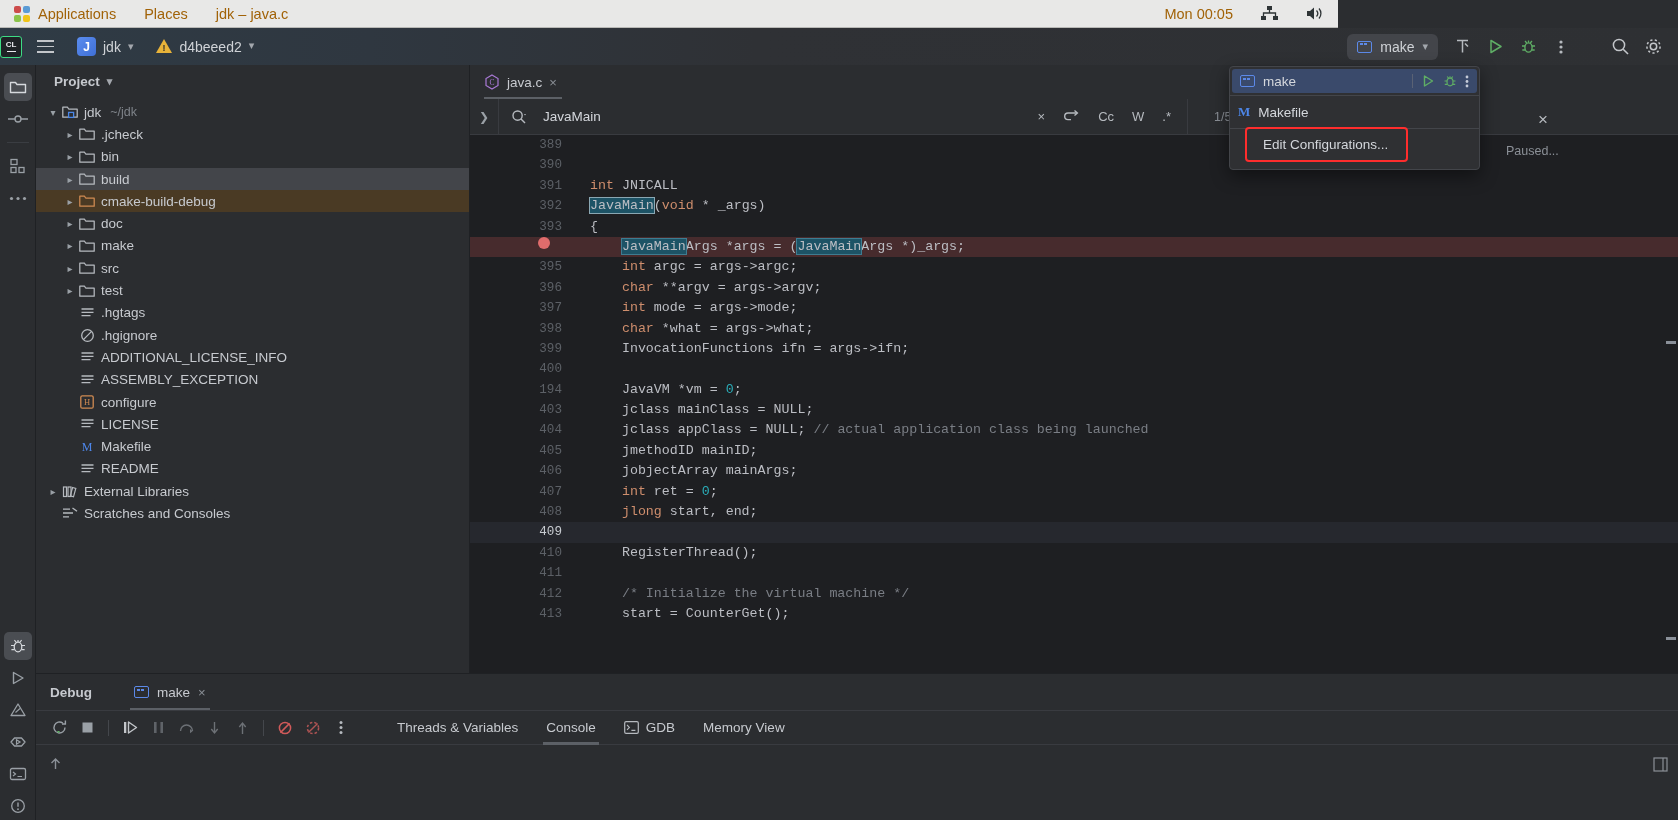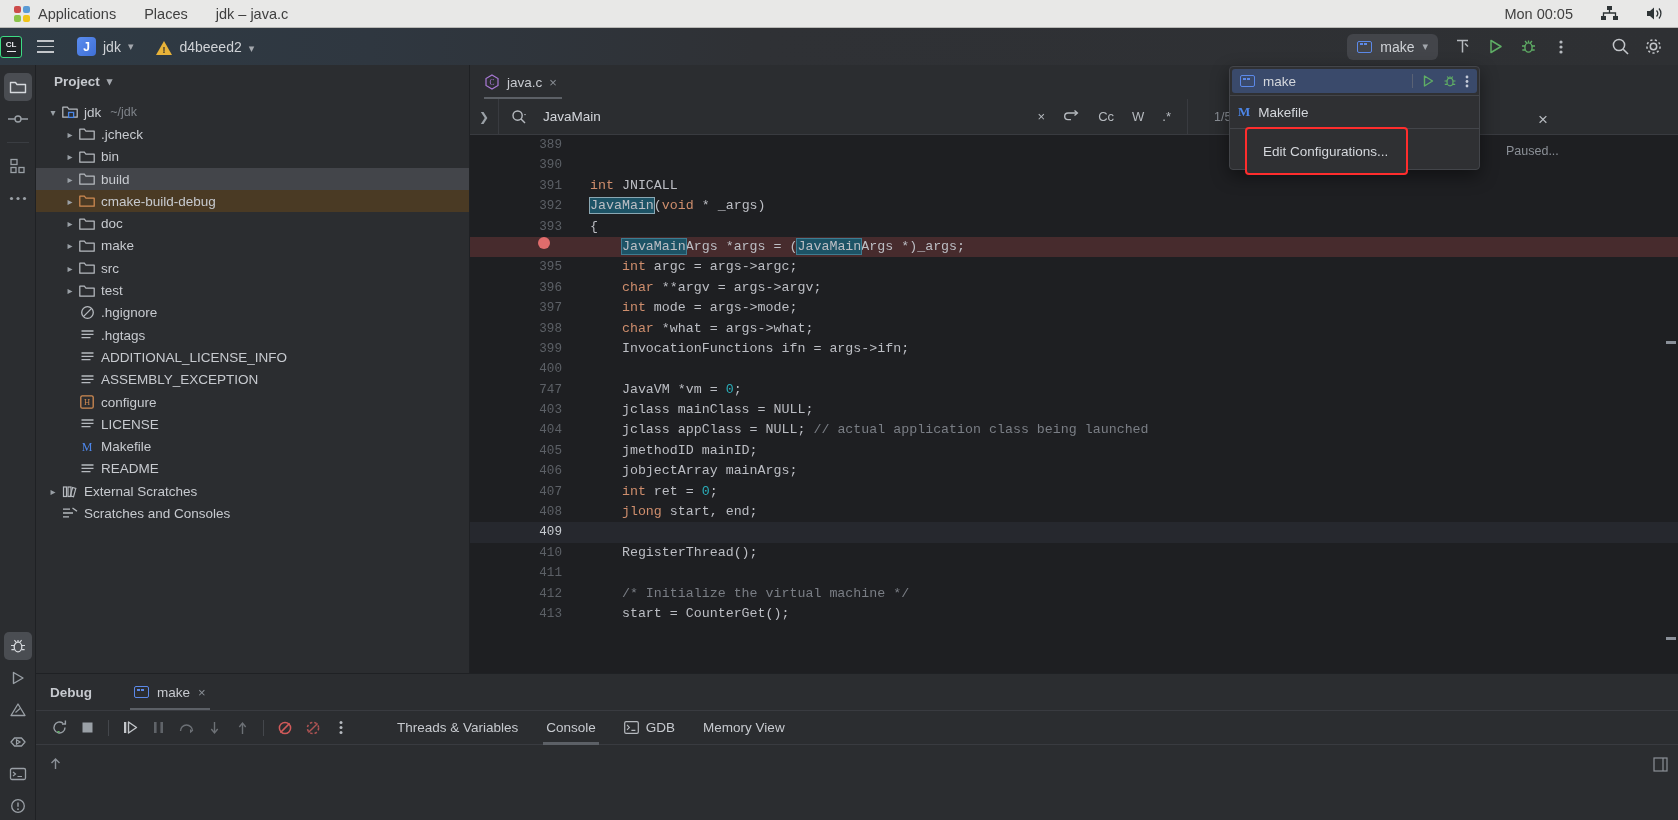--- a/index.html
+++ b/index.html
@@ -7,23 +7,23 @@
     width: 1678px; height: 820px;
     background: #2b2d30;
     font-family: "Liberation Sans", sans-serif;
     overflow: hidden;
     -webkit-font-smoothing: antialiased;
   }
   .app { position: relative; width: 1678px; height: 820px; }
 
   
   .gnome-bar {
-    position: absolute; left: 0; top: 0; width: 1678px; height: 28px;
+    position: absolute; left: 0; top: 0; width: 1338px; height: 28px;
     background: #e8e8e7; border-bottom: 1px solid #b9b9b6;
-    display: flex; align-items: center; color: #404040;
+    display: flex; align-items: center; color: #a16207;
     font-size: 14.5px;
   }
   .gnome-bar .gb-item { padding: 0 14px; height: 28px; display: flex; align-items: center; gap: 8px; }
   .gnome-logo { width: 16px; height: 16px; position: relative; }
   .gnome-logo i { position: absolute; width: 7px; height: 7px; border-radius: 2px; }
   .gnome-logo i:nth-child(1){ left:0; top:0; background:#cc4b4b; }
   .gnome-logo i:nth-child(2){ right:0; top:0; background:#5b9bd5; }
   .gnome-logo i:nth-child(3){ left:0; bottom:0; background:#8bc34a; }
   .gnome-logo i:nth-child(4){ right:0; bottom:0; background:#f0c419; }
   .gnome-right { margin-left: auto; display: flex; align-items: center; gap: 28px; padding-right: 14px; }
@@ -39,21 +39,21 @@
     width: 22px; height: 22px; border: 1.6px solid #3ddc84; border-radius: 3px;
     background: #1f2326; color: #e8eaed; font-size: 8px; font-weight: bold;
     display: flex; flex-direction: column; align-items: center; justify-content: center; line-height: 1;
   }
   .cl-badge span:last-child { width: 9px; height: 1.5px; background: #e8eaed; margin-top: 2px; }
   .burger { margin-left: 12px; width: 22px; height: 22px; display:flex; flex-direction:column; justify-content:center; gap:4px; align-items:center; }
   .burger i { width: 17px; height: 1.7px; background: #c3c6ca; display:block; }
   .proj-chip { display:flex; align-items:center; gap:7px; margin-left:14px; padding: 3px 7px; border-radius: 5px; }
   .j-icon { width:19px; height:19px; border-radius:4px; background: linear-gradient(135deg,#5b8def,#3f6fd6); color:#fff; font-size:12px; font-weight:bold; display:flex; align-items:center; justify-content:center; }
   .chev { font-size: 11px; color: #a3a7ad; }
-  .branch-chip { display:flex; align-items:flex-end; gap:7px; margin-left:16px; }
+  .branch-chip { display:flex; align-items:flex-start; gap:7px; margin-left:16px; }
   .warn-tri { width:0;height:0;border-left:8px solid transparent;border-right:8px solid transparent;border-bottom:14px solid #e8b339; position:relative; }
   .warn-tri:after { content:"!"; position:absolute; left:-2px; top:4px; font-size:9px; color:#33302a; font-weight:bold; }
   .tb-right { margin-left:auto; display:flex; align-items:center; gap:3px; padding-right:10px; }
   .run-chip { display:flex; align-items:center; gap:8px; background:#43454a; border-radius:6px; padding:5px 10px; margin-right:6px; }
   .cfg-icon { width:15px; height:12px; border:1.6px solid #5c89e8; border-radius:2px; position:relative; }
   .cfg-icon:before { content:""; position:absolute; left:1.5px; top:1.5px; width:3px; height:2px; background:#5c89e8; }
   .cfg-icon:after { content:""; position:absolute; left:6px; top:1.5px; width:3px; height:2px; background:#5c89e8; }
   .tb-btn { width:30px;height:30px; display:flex;align-items:center;justify-content:center; border-radius:5px; }
   svg { display:block; }
 
@@ -134,21 +134,21 @@
     position:absolute; left:1229px; top:66px; width:251px; height:104px;
     background:#2f3033; border:1px solid #43454a; border-radius:4px;
     box-shadow:0 6px 18px rgba(0,0,0,.45); z-index:40;
   }
   .pop-item { height:28px; display:flex; align-items:center; padding:0 8px; gap:8px; font-size:13.5px; color:#d4d7dc; }
   .pop-item.sel { background:#3a4a6b; margin:2px; border-radius:3px; height:24px; }
   .pop-div { height:1px; background:#43454a; margin:2px 0; }
   .pop-right { margin-left:auto; display:flex; align-items:center; gap:8px; }
   .pop-vsep { width:1px; height:14px; background:#5a6274; }
   .edit-cfg {
-    position:absolute; left:1245px; top:127px; width:163px; height:48px;
+    position:absolute; left:1245px; top:127px; width:163px; height:35px;
     border:2.5px solid #ff2d2d; border-radius:4px; background:#2f3033;
     display:flex; align-items:center; padding-left:16px;
     font-size:13.5px; color:#d4d7dc; z-index:50;
   }
   .pop-close { position:absolute; left:1538px; top:110px; color:#b6babf; font-size:17px; z-index:45; }
   .paused-txt { position:absolute; left:1506px; top:144px; font-size:12.5px; color:#8b9097; z-index:30; }
   .m-icon { color:#4d86e8; font-weight:bold; font-size:13px; font-family:"Liberation Serif",serif; }
 </style>
 </head>
 <body>
@@ -417,36 +417,36 @@
             <svg width="16" height="14" viewBox="0 0 16 14">
               <path d="M0.8 2.2 h4.6 l1.3 1.8 h8.5 v8.2 h-14.4 Z" fill="none" stroke="#b6babf" stroke-width="1.25" stroke-linejoin="round"></path>
             </svg>
           </span>
           <span>test</span>
         </div>
         <div class="tree-row">
           <span style="width: 17px;"></span>
           <span class="tw"></span>
           <span class="ti">
+            <svg width="15" height="14" viewBox="0 0 15 14">
+              <path d="M1.5 3 h12 M1.5 6.3 h12 M1.5 9.6 h9" stroke="#b6babf" stroke-width="1.3"></path>
+            </svg>
+          </span>
+          <span>.hgtags</span>
+        </div>
+        <div class="tree-row">
+          <span style="width: 17px;"></span>
+          <span class="tw"></span>
+          <span class="ti">
             <svg width="15" height="15" viewBox="0 0 15 15">
               <circle cx="7.5" cy="7.5" r="5.8" fill="none" stroke="#b6babf" stroke-width="1.3"></circle>
               <path d="M3.4 11.6 L11.6 3.4" stroke="#b6babf" stroke-width="1.3"></path>
             </svg>
           </span>
           <span>.hgignore</span>
-        </div>
-        <div class="tree-row">
-          <span style="width: 17px;"></span>
-          <span class="tw"></span>
-          <span class="ti">
-            <svg width="15" height="14" viewBox="0 0 15 14">
-              <path d="M1.5 3 h12 M1.5 6.3 h12 M1.5 9.6 h9" stroke="#b6babf" stroke-width="1.3"></path>
-            </svg>
-          </span>
-          <span>.hgtags</span>
         </div>
         <div class="tree-row">
           <span style="width: 17px;"></span>
           <span class="tw"></span>
           <span class="ti">
             <svg width="15" height="14" viewBox="0 0 15 14">
               <path d="M1.5 3 h12 M1.5 6.3 h12 M1.5 9.6 h9" stroke="#b6babf" stroke-width="1.3"></path>
             </svg>
           </span>
           <span>ADDITIONAL_LICENSE_INFO</span>
@@ -505,21 +505,21 @@
         <div class="tree-row">
           <span style="width: 0px;"></span>
           <span class="tw">▸</span>
           <span class="ti">
             <svg width="16" height="15" viewBox="0 0 16 15">
               <rect x="1.5" y="3" width="3" height="9.5" fill="none" stroke="#b6babf" stroke-width="1.2"></rect>
               <rect x="6" y="3" width="3" height="9.5" fill="none" stroke="#b6babf" stroke-width="1.2"></rect>
               <path d="M10.6 3.5 l3.2 0.9 l-2.3 8.4 l-3.2 -0.9 Z" fill="none" stroke="#b6babf" stroke-width="1.2"></path>
             </svg>
           </span>
-          <span>External Scratches</span>
+          <span>External Libraries</span>
         </div>
         <div class="tree-row">
           <span style="width: 0px;"></span>
           <span class="tw"></span>
           <span class="ti">
             <svg width="17" height="14" viewBox="0 0 17 14">
               <path d="M1 3.2 h7 M1 7 h10 M1 10.8 h6" stroke="#b6babf" stroke-width="1.3"></path>
               <path d="M10.5 2 l4.5 3.2" stroke="#b6babf" stroke-width="1.3"></path>
             </svg>
           </span>
@@ -626,21 +626,21 @@
         </div>
         <div class="code-row">
           <div class="gutter">399</div>
           <div class="codetext">    InvocationFunctions ifn = args-&gt;ifn;</div>
         </div>
         <div class="code-row">
           <div class="gutter">400</div>
           <div class="codetext">&nbsp;</div>
         </div>
         <div class="code-row">
-          <div class="gutter">747</div>
+          <div class="gutter">194</div>
           <div class="codetext">    JavaVM *vm = <span class="num">0</span>;</div>
         </div>
         <div class="code-row">
           <div class="gutter">403</div>
           <div class="codetext">    jclass mainClass = NULL;</div>
         </div>
         <div class="code-row">
           <div class="gutter">404</div>
           <div class="codetext">    jclass appClass = NULL; <span class="cmt">// actual application class being launched</span></div>
         </div>

